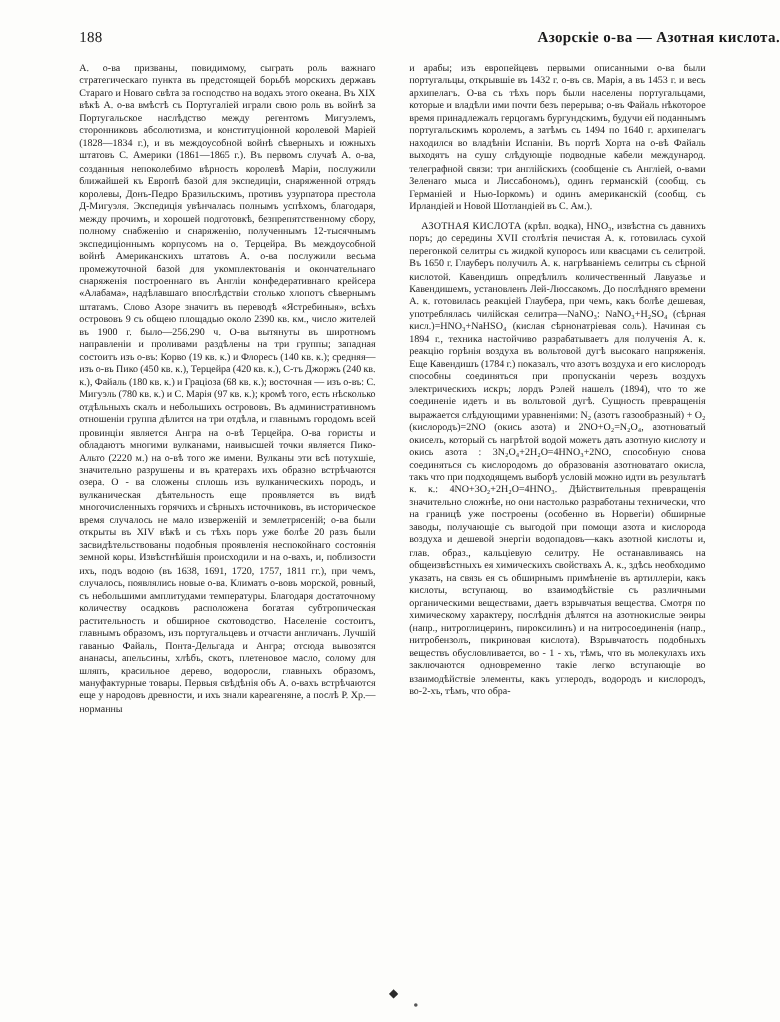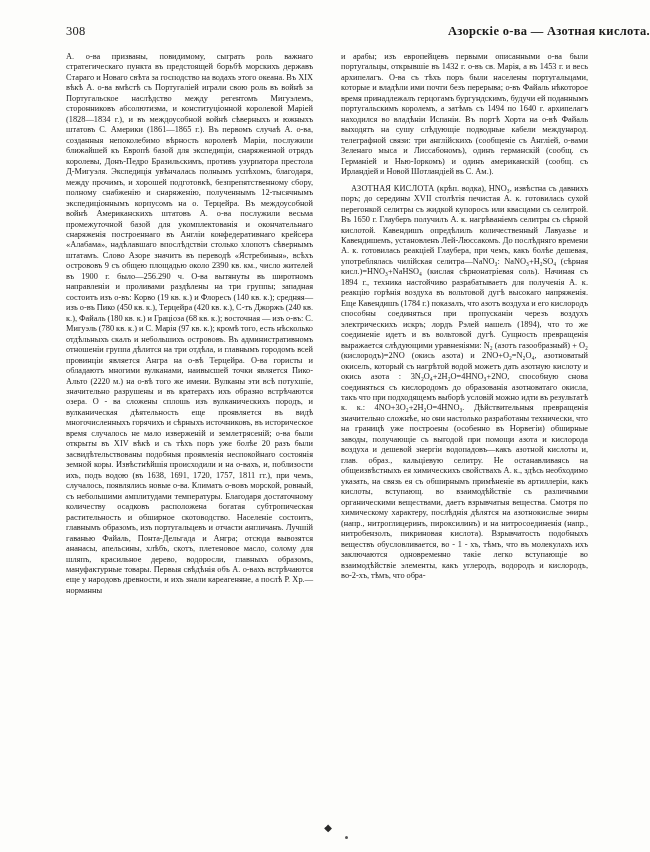--- a/index.html
+++ b/index.html
@@ -92,21 +92,21 @@
     background: #555;
     border-radius: 50%;
   }
 </style>
 </head>
 <body>
 
 <div class="page">
 
   <div class="header">
-    <div class="folio">308</div>
+    <div class="folio">188</div>
     <div class="running-title">Азорскіе о-ва — Азотная кислота.</div>
   </div>
 
   <div class="columns">
 
     <div class="col">
       <p class="noindent">А. о-ва призваны, повидимому, сыграть роль важнаго стратегическаго пункта въ предстоящей борьбѣ морскихъ державъ Стараго и Новаго свѣта за господство на водахъ этого океана. Въ XIX вѣкѣ А. о-ва вмѣстѣ съ Португаліей играли свою роль въ войнѣ за Португальское наслѣдство между регентомъ Мигуэлемъ, сторонниковъ абсолютизма, и конституціонной королевой Маріей (1828—1834 г.), и въ междоусобной войнѣ сѣверныхъ и южныхъ штатовъ С. Америки (1861—1865 г.). Въ первомъ случаѣ А. о-ва, созданныя непоколебимо вѣрность королевѣ Маріи, послужили ближайшей къ Европѣ базой для экспедиціи, снаряженной отрядъ королевы, Донъ-Педро Бразильскимъ, противъ узурпатора престола Д-Мигуэля. Экспедиція увѣнчалась полнымъ успѣхомъ, благодаря, между прочимъ, и хорошей подготовкѣ, безпрепятственному сбору, полному снабженію и снаряженію, полученнымъ 12-тысячнымъ экспедиціоннымъ корпусомъ на о. Терцейра. Въ междоусобной войнѣ Американскихъ штатовъ А. о-ва послужили весьма промежуточной базой для укомплектованія и окончательнаго снаряженія построеннаго въ Англіи конфедеративнаго крейсера «Алабама», надѣлавшаго впослѣдствіи столько хлопотъ сѣвернымъ штатамъ. Слово Азоре значитъ въ переводѣ «Ястребиныя», всѣхъ острововъ 9 съ общею площадью около 2390 кв. км., число жителей въ 1900 г. было—256.290 ч. О-ва вытянуты въ широтномъ направленіи и проливами раздѣлены на три группы; западная состоитъ изъ о-въ: Корво (19 кв. к.) и Флоресъ (140 кв. к.); средняя—изъ о-въ Пико (450 кв. к.), Терцейра (420 кв. к.), С-тъ Джоржъ (240 кв. к.), Файаль (180 кв. к.) и Граціоза (68 кв. к.); восточная — изъ о-въ: С. Мигуэль (780 кв. к.) и С. Марія (97 кв. к.); кромѣ того, есть нѣсколько отдѣльныхъ скалъ и небольшихъ острововъ. Въ административномъ отношеніи группа дѣлится на три отдѣла, и главнымъ городомъ всей провинціи является Ангра на о-вѣ Терцейра. О-ва гористы и обладаютъ многими вулканами, наивысшей точки является Пико-Альто (2220 м.) на о-вѣ того же имени. Вулканы эти всѣ потухшіе, значительно разрушены и въ кратерахъ ихъ образно встрѣчаются озера. О - ва сложены сплошь изъ вулканическихъ породъ, и вулканическая дѣятельность еще проявляется въ видѣ многочисленныхъ горячихъ и сѣрныхъ источниковъ, въ историческое время случалось не мало изверженій и землетрясеній; о-ва были открыты въ XIV вѣкѣ и съ тѣхъ поръ уже болѣе 20 разъ были засвидѣтельствованы подобныя проявленія неспокойнаго состоянія земной коры. Извѣстнѣйшія происходили и на о-вахъ, и, поблизости ихъ, подъ водою (въ 1638, 1691, 1720, 1757, 1811 гг.), при чемъ, случалось, появлялись новые о-ва. Климатъ о-вовъ морской, ровный, съ небольшими амплитудами температуры. Благодаря достаточному количеству осадковъ расположена богатая субтропическая растительность и обширное скотоводство. Населеніе состоитъ, главнымъ образомъ, изъ португальцевъ и отчасти англичанъ. Лучшій гаванью Файаль, Понта-Дельгада и Ангра; отсюда вывозятся ананасы, апельсины, хлѣбъ, скотъ, плетеновое масло, солому для шляпъ, красильное дерево, водоросли, главныхъ образомъ, мануфактурные товары. Первыя свѣдѣнія объ А. о-вахъ встрѣчаются еще у народовъ древности, и ихъ знали кареагеняне, а послѣ Р. Хр.— норманны</p>
     </div>
 
     <div class="col">

